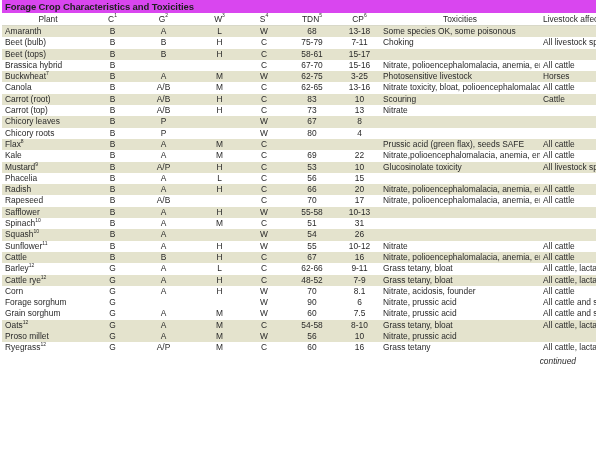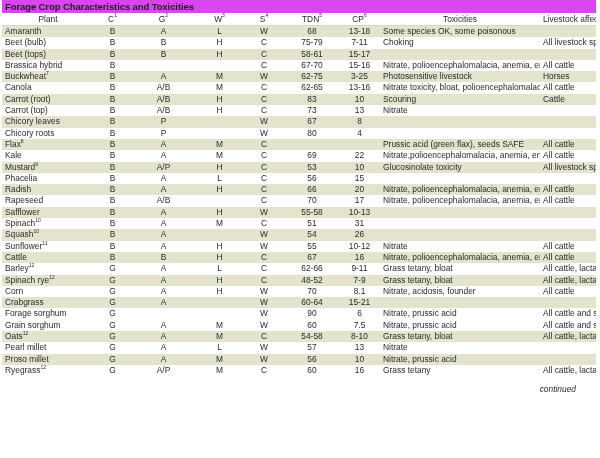--- a/index.html
+++ b/index.html
@@ -5,21 +5,21 @@
   html, body { margin:0; padding:0; background:#ffffff; }
   body { width:600px; height:458px; overflow:hidden; font-family:"Liberation Sans", sans-serif; color:#2a2a2a; }
   .wrap { position:relative; width:594px; margin-left:2px; }
   .title-bar { height:13px; background:#d946ef; color:#1f1f1f; font-weight:bold; font-size:9.5px; line-height:13px; padding-left:3px; letter-spacing:-0.1px; }
   table { border-collapse:collapse; width:594px; table-layout:fixed; font-size:8.4px; }
   th, td { padding:0 3px; height:11.3px; line-height:11.3px; white-space:nowrap; overflow:hidden; font-weight:normal; }
   thead th { height:12px; line-height:12px; text-align:center; border-bottom:1px solid #d8d8c8; }
   th.c, td.c { text-align:center; }
   tbody tr.shade td { background:#e4e3cd; }
   sup { font-size:5px; vertical-align:top; line-height:6px; position:relative; top:-1px; }
-  .continued { text-align:right; font-style:italic; font-size:8.4px; padding-right:20px; margin-top:8px; }
+  .continued { text-align:right; font-style:italic; font-size:8.4px; padding-right:20px; margin-top:2px; }
   col.plant { width:92px; } col.c1 { width:37px; } col.g { width:65px; } col.w { width:47px; } col.s { width:42px; }
   col.tdn { width:54px; } col.cp { width:41px; } col.tox { width:160px; } col.live { width:56px; }
 </style>
 </head>
 <body>
 
 <div class="wrap">
   <div class="title-bar">Forage Crop Characteristics and Toxicities</div>
   <table>
     <colgroup>
@@ -283,52 +283,41 @@
           <td class="c"><span>G</span></td>
           <td class="c"><span>A</span></td>
           <td class="c"><span>L</span></td>
           <td class="c"><span>C</span></td>
           <td class="c"><span>62-66</span></td>
           <td class="c"><span>9-11</span></td>
           <td><span>Grass tetany, bloat</span></td>
           <td><span>All cattle, lactating cows</span></td>
         </tr>
         <tr class="shade">
-          <td><span>Spinach rye</span><sup>12</sup></td>
+          <td><span>Cattle rye</span><sup>12</sup></td>
           <td class="c"><span>G</span></td>
           <td class="c"><span>A</span></td>
           <td class="c"><span>H</span></td>
           <td class="c"><span>C</span></td>
           <td class="c"><span>48-52</span></td>
           <td class="c"><span>7-9</span></td>
           <td><span>Grass tetany, bloat</span></td>
           <td><span>All cattle, lactating cows</span></td>
         </tr>
         <tr>
           <td><span>Corn</span></td>
           <td class="c"><span>G</span></td>
           <td class="c"><span>A</span></td>
           <td class="c"><span>H</span></td>
           <td class="c"><span>W</span></td>
           <td class="c"><span>70</span></td>
           <td class="c"><span>8.1</span></td>
           <td><span>Nitrate, acidosis, founder</span></td>
           <td><span>All cattle</span></td>
         </tr>
-        <tr class="shade">
-          <td><span>Crabgrass</span></td>
-          <td class="c"><span>G</span></td>
-          <td class="c"><span>A</span></td>
-          <td class="c"><span></span></td>
-          <td class="c"><span>W</span></td>
-          <td class="c"><span>60-64</span></td>
-          <td class="c"><span>15-21</span></td>
-          <td><span></span></td>
-          <td><span></span></td>
-        </tr>
         <tr>
           <td><span>Forage sorghum</span></td>
           <td class="c"><span>G</span></td>
           <td class="c"><span></span></td>
           <td class="c"><span></span></td>
           <td class="c"><span>W</span></td>
           <td class="c"><span>90</span></td>
           <td class="c"><span>6</span></td>
           <td><span>Nitrate, prussic acid</span></td>
           <td><span>All cattle and sheep</span></td>
@@ -347,31 +336,20 @@
         <tr class="shade">
           <td><span>Oats</span><sup>12</sup></td>
           <td class="c"><span>G</span></td>
           <td class="c"><span>A</span></td>
           <td class="c"><span>M</span></td>
           <td class="c"><span>C</span></td>
           <td class="c"><span>54-58</span></td>
           <td class="c"><span>8-10</span></td>
           <td><span>Grass tetany, bloat</span></td>
           <td><span>All cattle, lactating cows</span></td>
-        </tr>
-        <tr>
-          <td><span>Pearl millet</span></td>
-          <td class="c"><span>G</span></td>
-          <td class="c"><span>A</span></td>
-          <td class="c"><span>L</span></td>
-          <td class="c"><span>W</span></td>
-          <td class="c"><span>57</span></td>
-          <td class="c"><span>13</span></td>
-          <td><span>Nitrate</span></td>
-          <td><span></span></td>
         </tr>
         <tr class="shade">
           <td><span>Proso millet</span></td>
           <td class="c"><span>G</span></td>
           <td class="c"><span>A</span></td>
           <td class="c"><span>M</span></td>
           <td class="c"><span>W</span></td>
           <td class="c"><span>56</span></td>
           <td class="c"><span>10</span></td>
           <td><span>Nitrate, prussic acid</span></td>

